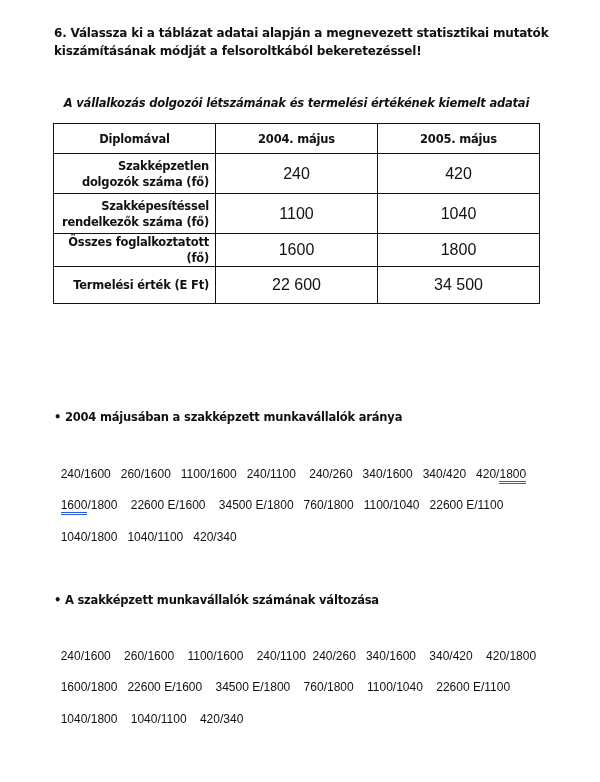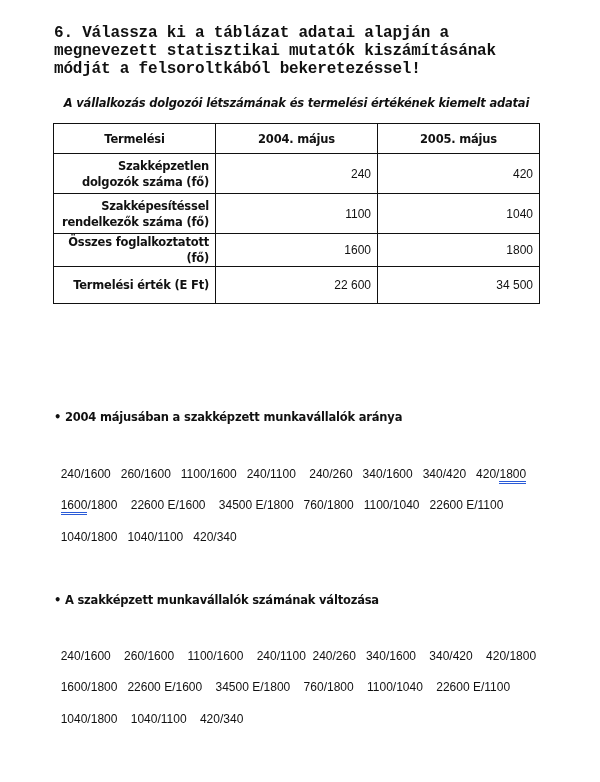--- a/index.html
+++ b/index.html
@@ -18,23 +18,22 @@
     .bold {
       font-family: "DejaVu Sans", sans-serif;
       font-weight: bold;
       letter-spacing: -0.2px;
     }
     .question {
       position: absolute;
       left: 54px;
       top: 24px;
       width: 500px;
-      font-size: 16px;
+      font-size: 12px;
       line-height: 18px;
-      font-family: Liberation Mono, monospace;
     }
     .table-title {
       position: absolute;
       left: 54px;
       top: 95px;
       width: 485px;
       text-align: center;
       font-size: 11.5px;
       line-height: 16px;
       font-style: italic;
@@ -55,23 +54,23 @@
       vertical-align: middle;
     }
     table.data-table th {
       height: 29px;
       text-align: center;
     }
     table.data-table td.label {
       text-align: right;
     }
     table.data-table td.num {
-      text-align: right;
+      text-align: center;
       font-family: "Liberation Sans", sans-serif;
-      font-size: 12px;
+      font-size: 16px;
       font-weight: normal;
     }
     .r1 { height: 40px; }
     .r2 { height: 40px; }
     .r3 { height: 40px; }
     .r4 { height: 33px; }
     .r5 { height: 37px; }
 
     .section-title {
       position: absolute;
@@ -103,21 +102,21 @@
 <div class="table-title bold">A vállalkozás dolgozói létszámának és termelési értékének kiemelt adatai</div>
 
 <table class="data-table">
   <colgroup>
     <col style="width:162px">
     <col style="width:162px">
     <col style="width:162px">
   </colgroup>
   <tbody>
       <tr>
-    <th class="bold">Termelési</th>
+    <th class="bold">Diplomával</th>
     <th class="bold">2004. május</th>
     <th class="bold">2005. május</th>
   </tr>
   <tr class="r1">
     <td class="label bold">Szakképzetlen dolgozók száma (fő)</td>
     <td class="num">240</td>
     <td class="num">420</td>
   </tr>
   <tr class="r3">
     <td class="label bold">Szakképesítéssel rendelkezők száma (fő)</td>

